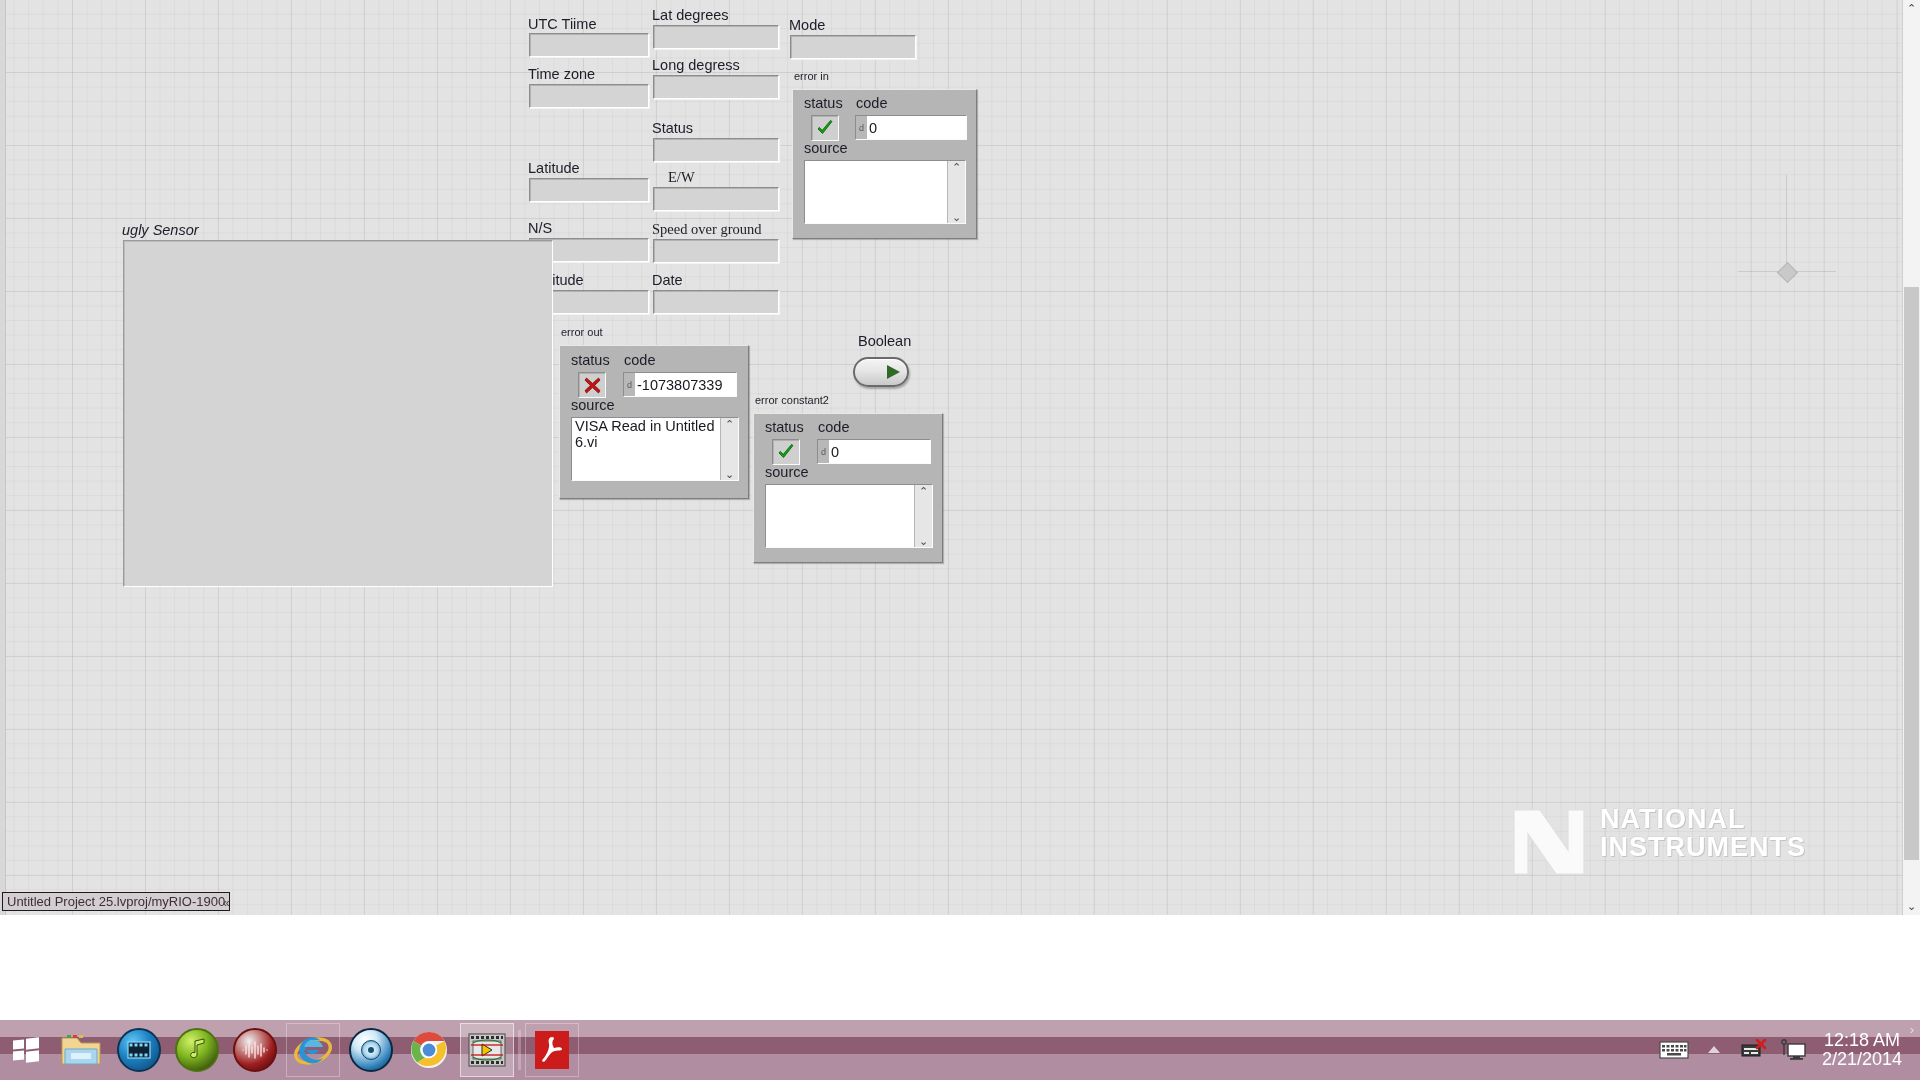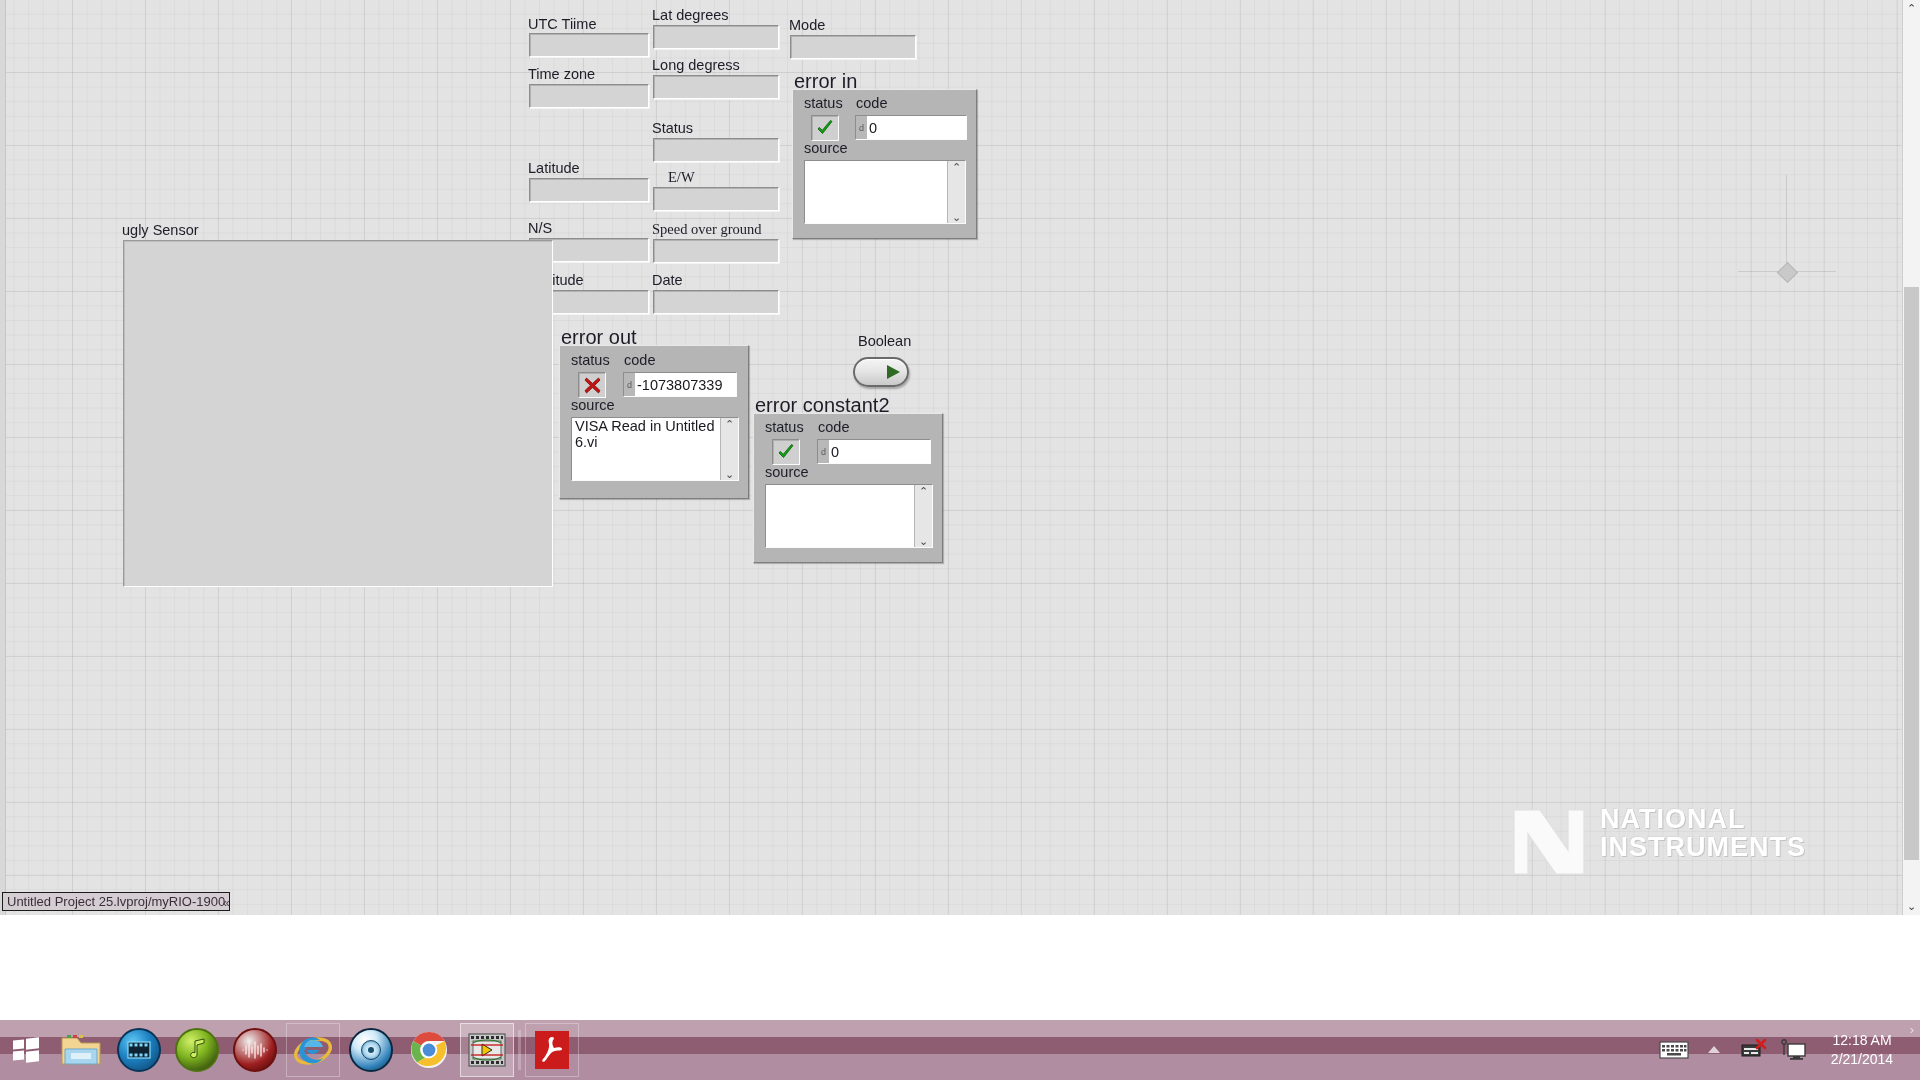--- a/index.html
+++ b/index.html
@@ -56,21 +56,21 @@
     position:absolute;
     background:#b5b5b5;
     border-top:1px solid #e8e8e8;
     border-left:1px solid #e8e8e8;
     border-right:1px solid #7d7d7d;
     border-bottom:1px solid #7d7d7d;
     box-shadow:1px 1px 1px rgba(0,0,0,0.22);
   }
   .cluster-title{
     position:absolute;top:-20px;left:1px;
-    font-size:20px;color:#1d1d28;white-space:nowrap;
+    font-size:11px;color:#1d1d28;white-space:nowrap;
   }
   .sub-lbl{
     position:absolute;font-size:14.5px;color:#1d1d28;white-space:nowrap;
   }
   
   .status-box{
     position:absolute;width:26px;height:24px;
     background:#cfcfcf;
     border-top:1px solid #8d8d8d;
     border-left:1px solid #8d8d8d;
@@ -229,21 +229,21 @@
     box-sizing:border-box;
   }
   .tb-sep{width:3px;height:40px;background:rgba(255,255,255,0.25);margin:0 2px;}
   #tray{
     position:absolute;right:0;top:0;height:60px;
     display:flex;align-items:center;padding-right:6px;
   }
   .tray-icon{width:30px;height:30px;margin:0 5px;position:relative;
     display:flex;align-items:center;justify-content:center;}
   #clock{
-    text-align:center;color:#ffffff;font-size:14px;line-height:19px;
+    text-align:center;color:#ffffff;font-size:18px;line-height:19px;
     padding:0 10px 0 6px;min-width:84px;
   }
   #tray-expand{
     position:absolute;right:6px;top:2px;color:#e8dce4;font-size:13px;
   }
 
   
   .circle-icon{
     width:40px;height:40px;border-radius:50%;
     display:flex;align-items:center;justify-content:center;
@@ -290,21 +290,21 @@
 
   <div class="lbl" style="left:652px;top:221px;font-family:Liberation Serif, serif;">Speed over ground</div>
   <div class="ind" style="left:653px;top:239px;width:124px;height:22px;"></div>
 
   <div class="lbl" style="left:652px;top:272px;">Date</div>
   <div class="ind" style="left:653px;top:290px;width:124px;height:22px;"></div>
 
   <div class="lbl" style="left:789px;top:17px;">Mode</div>
   <div class="ind" style="left:790px;top:35px;width:124px;height:22px;"></div>
 
-  <div class="lbl" style="left:122px;top:222px;">ugly Sensor</div>
+  <div class="lbl" style="left:122px;top:222px;font-style:italic;">ugly Sensor</div>
   <div id="ugly-sensor-box" style="left:123px;top:240px;width:428px;height:345px;">
     <span style="font-size:14.5px;color:#18181f;"></span>
   </div>
 
   <div class="cluster" style="left:792px;top:89px;width:183px;height:148px;">
     <span class="cluster-title">error in</span>
 
     <span class="sub-lbl" style="left:11px;top:5px;">status</span>
     <div class="status-box" style="left:18px;top:25px;">
       <svg width="18" height="17" viewBox="0 0 18 17">

